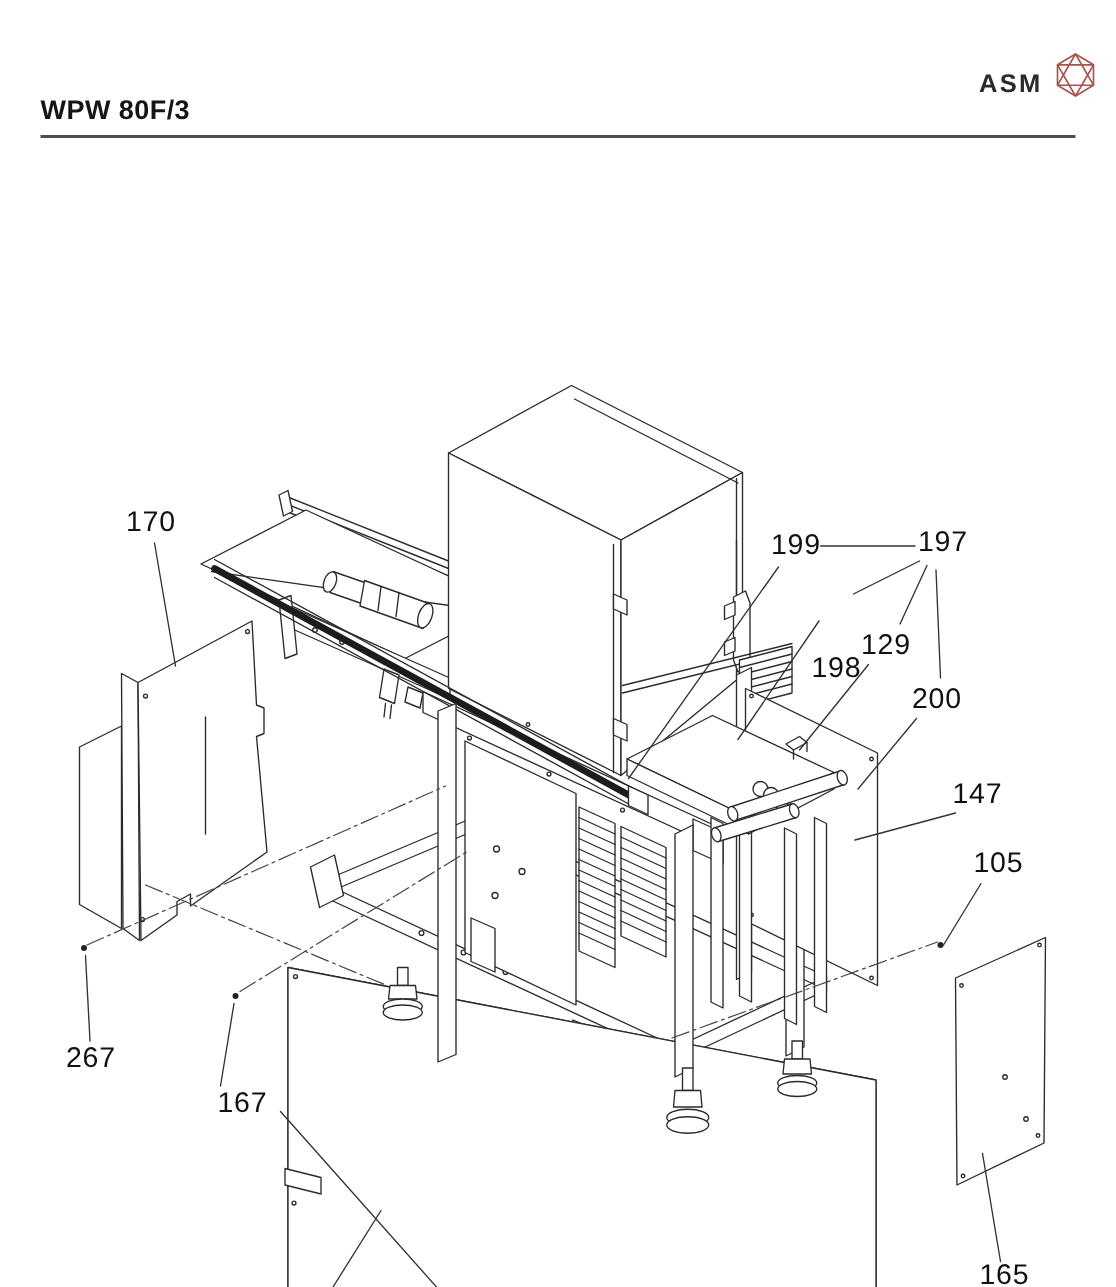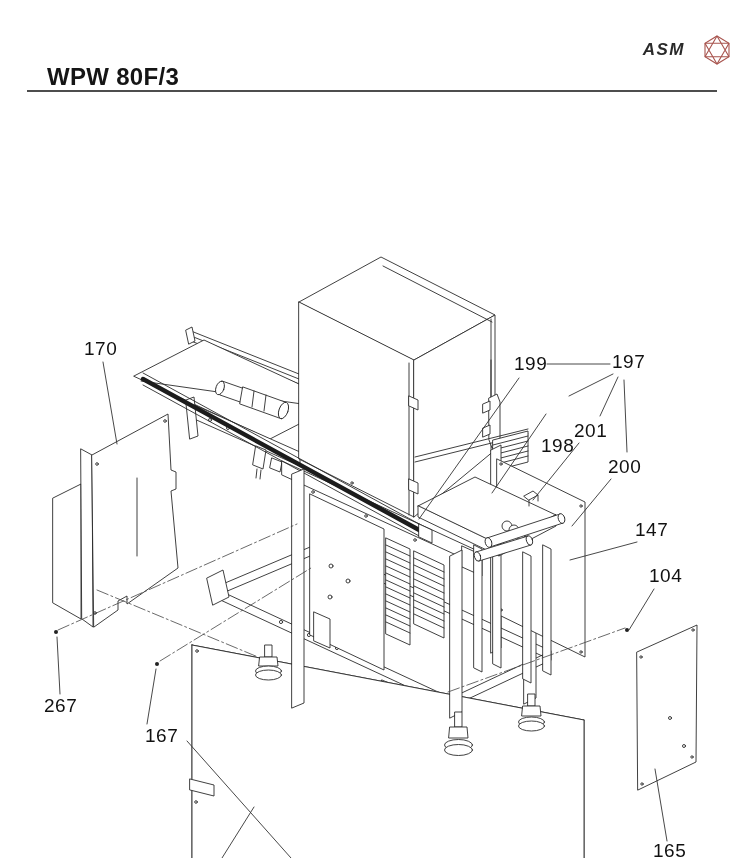--- a/index.html
+++ b/index.html
@@ -2,27 +2,27 @@
 <html><head>
 <meta charset="utf-8">
 <style>
   html,body{margin:0;padding:0;}
   body{
     width:744px;height:858px;position:relative;background:#ffffff;
     font-family:"Liberation Sans", sans-serif;overflow:hidden;
   }
   .hdr-title{
     position:absolute;left:27px;top:63px;
-    font-size:24px;font-weight:bold;color:#151515;letter-spacing:.3px;margin-left:20px;
+    font-size:18px;font-weight:bold;color:#151515;letter-spacing:.3px;
   }
   .hdr-rule{
     position:absolute;left:27px;top:90px;width:690px;height:2px;background:#4d4d4d;
   }
   .brand{
-    position:absolute;right:12px;top:34px;display:flex;align-items:center;gap:17px;font-style:italic;
+    position:absolute;right:12px;top:34px;display:flex;align-items:flex-end;gap:7px;
   }
   .brand-text{
     font-size:17px;font-weight:600;color:#2a2a2a;letter-spacing:1.5px;
   }
   #diagram-svg{position:absolute;left:0;top:0;}
   #labels-layer{position:absolute;left:0;top:0;width:596px;height:858px;pointer-events:none;}
   .part-label{
     position:absolute;font-size:19px;color:#111;line-height:1;letter-spacing:.5px;
   }
 </style>
@@ -236,20 +236,20 @@
       <path d="M667,841 L655,769"></path>
     </g>
   </g>
 </svg>
 
 <div id="labels-layer">
     <span class="part-label" style="left: 84px; top: 339px;">170</span>
     <span class="part-label" style="left: 514px; top: 354px;">199</span>
     <span class="part-label" style="left: 612px; top: 352px;">197</span>
     <span class="part-label" style="left: 541px; top: 394px; margin-top: 42px;">198</span>
-    <span class="part-label" style="left: 574px; top: 421px;">201</span>
+    <span class="part-label" style="left: 574px; top: 421px;">129</span>
     <span class="part-label" style="left: 608px; top: 457px;">200</span>
     <span class="part-label" style="left: 635px; top: 520px;">147</span>
-    <span class="part-label" style="left: 649px; top: 566px;">104</span>
+    <span class="part-label" style="left: 649px; top: 566px;">105</span>
     <span class="part-label" style="left: 44px; top: 696px;">267</span>
     <span class="part-label" style="left: 129px; top: 726px; margin-left: 16px;">167</span>
     <span class="part-label" style="left: 653px; top: 841px;">165</span>
   </div>
 
 </body></html>

